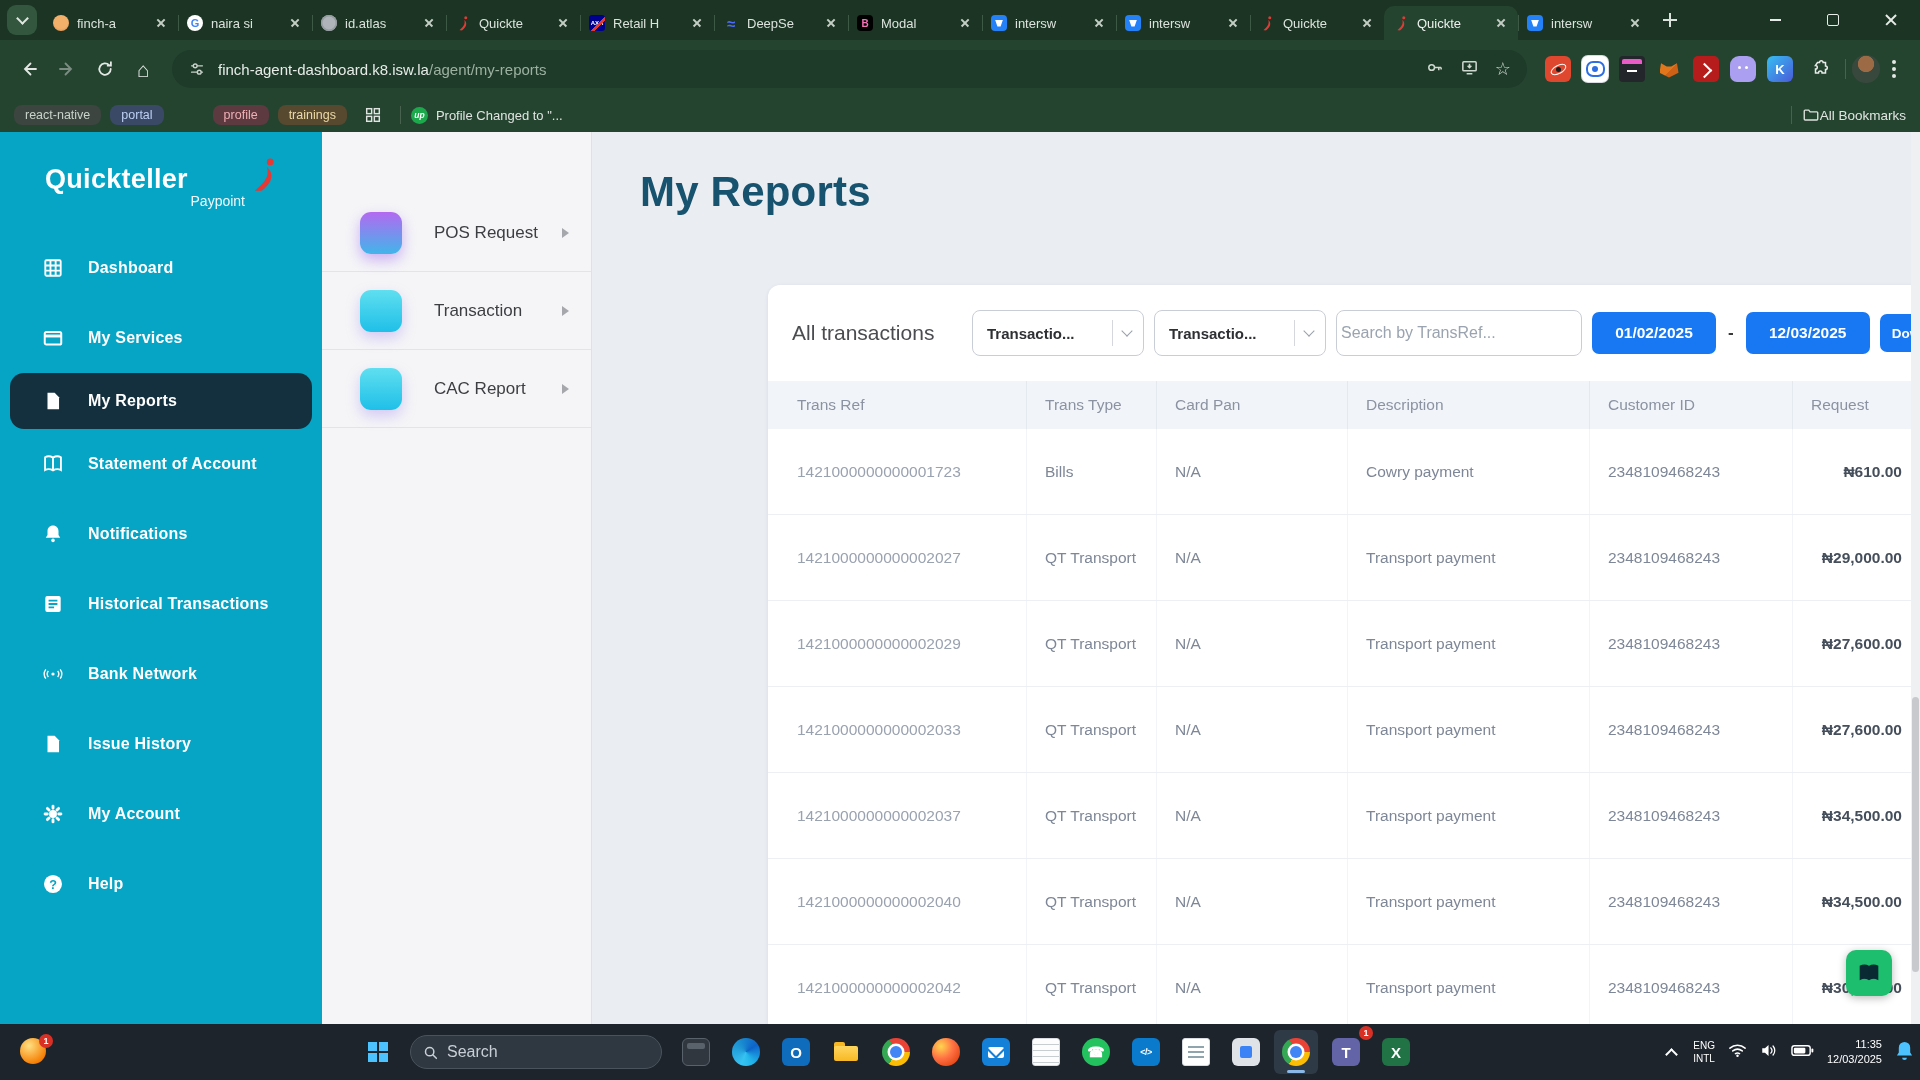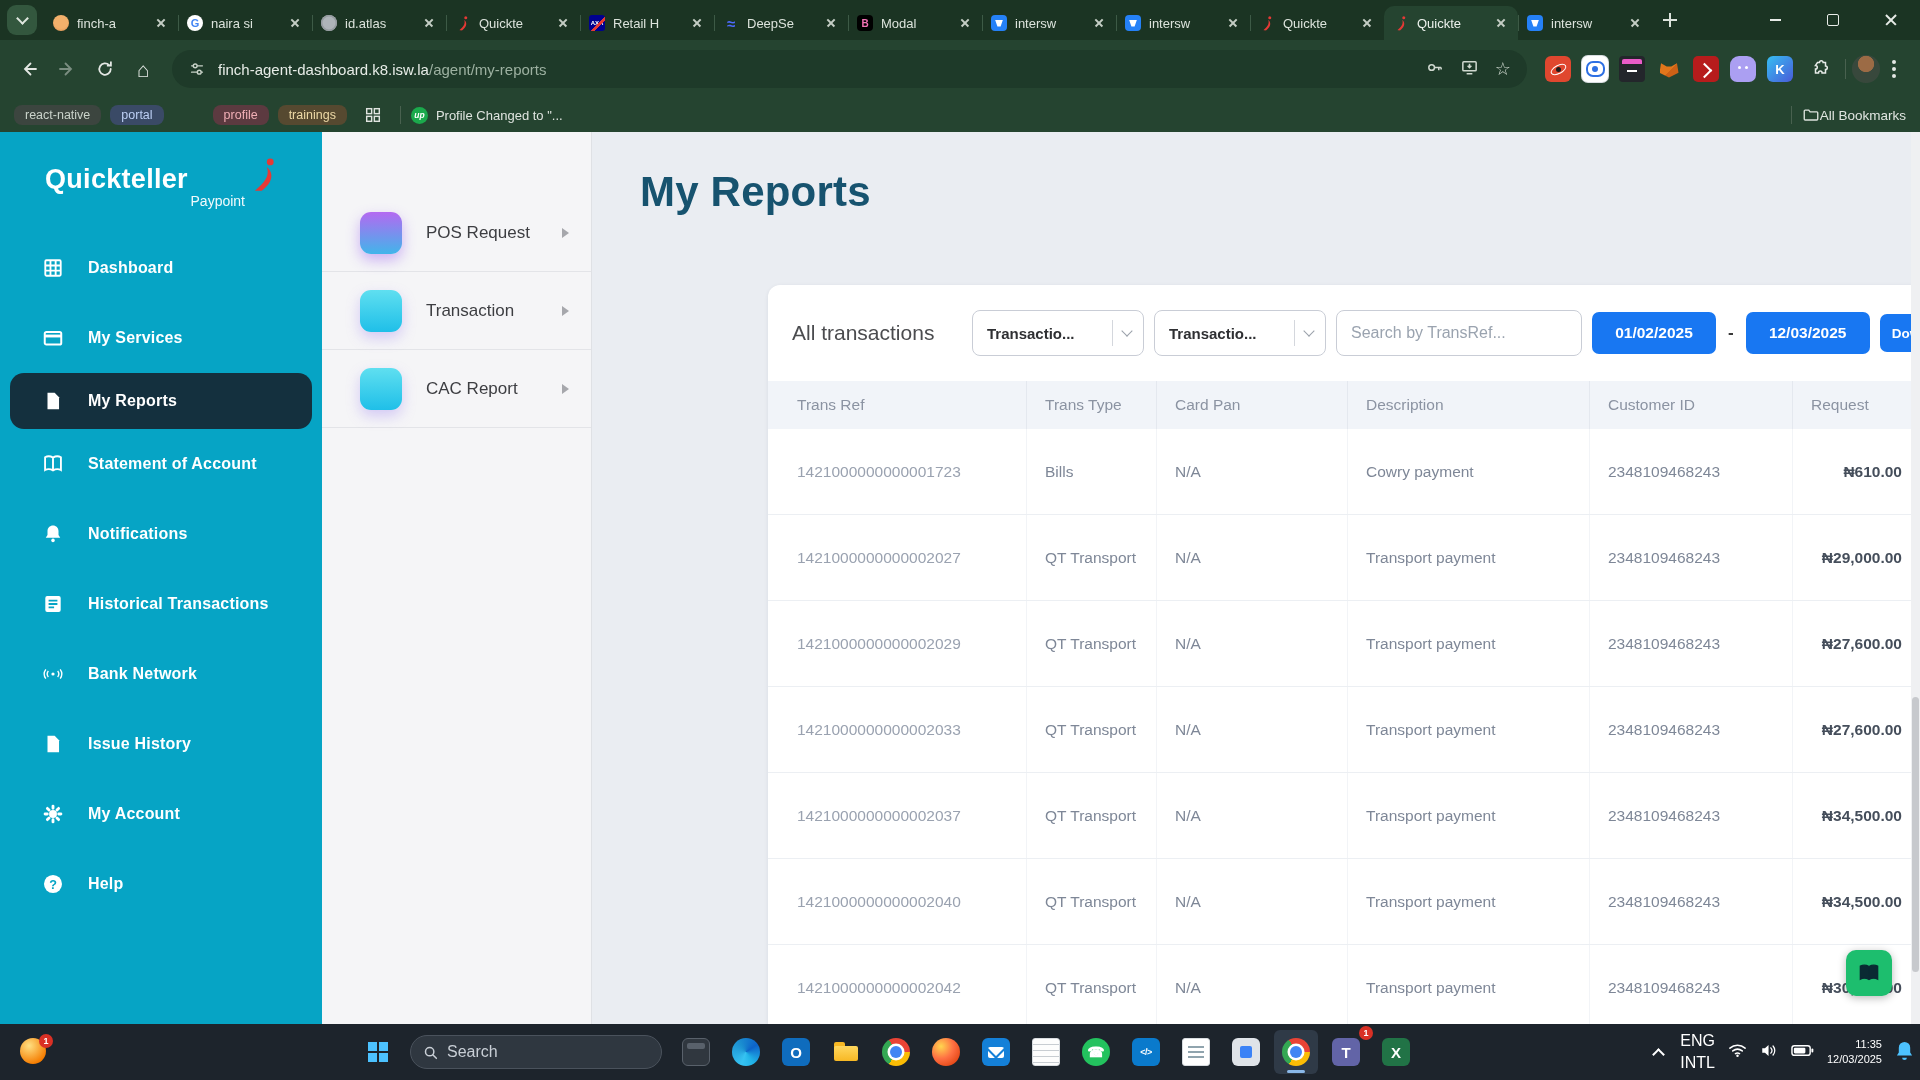--- a/index.html
+++ b/index.html
@@ -104,35 +104,35 @@
   .nav-icon svg{width:22px;height:22px}
   .nav-label{margin-left:22px;font-size:16px;font-weight:bold;letter-spacing:.2px}
   .nav-item.active{background:#14303E;border-radius:14px;margin:0 10px;height:56px}
   .nav-item.active .nav-icon{margin-left:30px}
 
   #submenu{width:270px;flex:none;background:#F5F5F7;border-right:1px solid #DFE1E5;padding-top:62px}
   .smitem{height:78px;display:flex;align-items:center;padding:0 22px 0 38px;border-bottom:1px solid #E3E4E8;cursor:pointer}
   .smicon{width:42px;height:42px;border-radius:11px;flex:none}
   .smicon-pos{background:linear-gradient(180deg,#B469F1 0%,#41B5EA 100%);box-shadow:0 6px 14px rgba(150,90,240,.45)}
   .smicon-transaction,.smicon-cac{background:linear-gradient(180deg,#5FDFF0 0%,#1FBFE8 100%);box-shadow:0 6px 14px rgba(150,120,240,.35)}
-  .smlabel{margin-left:24px;font-size:17px;color:#3D3E42;flex:1}
+  .smlabel{margin-left:32px;font-size:17px;color:#3D3E42;flex:1}
   .smchev{width:0;height:0;border-left:7px solid #A6A7AC;border-top:5px solid transparent;border-bottom:5px solid transparent}
 
   #main{flex:1;position:relative;min-width:0}
   #pagetitle{position:absolute;left:48px;top:36px;font-size:42px;font-weight:600;color:#17536F;letter-spacing:.2px}
   #card{position:absolute;left:176px;top:153px;right:0;bottom:0;background:#fff;border-radius:12px 0 0 0;
         box-shadow:0 1px 4px rgba(20,40,60,.08);overflow:hidden}
   #filters{height:96px;display:flex;align-items:center;padding-left:24px;gap:10px;overflow:hidden}
   .scope{font-size:21px;color:#4B4C4F;width:170px;flex:none}
   .dd{width:172px;height:46px;border:1px solid #C9CDD6;border-radius:8px;background:#fff;display:flex;align-items:center;
       padding:0 12px 0 14px;flex:none;cursor:pointer}
   .ddtext{flex:1;font-size:15px;font-weight:bold;color:#2F3033;white-space:nowrap;overflow:hidden}
   .dddiv{width:1px;height:26px;background:#D4D7DD;margin:0 10px 0 4px}
   .ddcaret{width:8px;height:8px;border-right:1.8px solid #9AA0AA;border-bottom:1.8px solid #9AA0AA;transform:rotate(45deg);margin-top:-4px}
-  #searchbox{width:246px;height:46px;border:1px solid #C9CDD6;border-radius:8px;padding:0 14px;font-size:16px;color:#333;
+  #searchbox{width:246px;height:46px;border:1px solid #C9CDD6;border-radius:8px;padding:0 4px;font-size:16px;color:#333;
              outline:none;flex:none;font-family:"Liberation Sans",sans-serif}
   #searchbox::placeholder{color:#9AA3AF}
   .datebtn{width:124px;height:42px;border-radius:7px;background:#1877F2;color:#fff;font-size:15.5px;font-weight:bold;
            border:none;flex:none;display:flex;align-items:center;justify-content:center;cursor:pointer}
   .dash{color:#3A3A3A;font-size:17px;font-weight:bold;flex:none;margin:0 2px}
   .dl{height:38px;min-width:120px;border-radius:7px;background:#1877F2;color:#fff;font-size:13.5px;font-weight:bold;
       display:flex;align-items:center;padding:0 12px;flex:none;cursor:pointer}
   #thead{height:48px;background:#F1F4F9;display:grid;grid-template-columns:258px 130px 191px 242px 203px 1fr;
          align-items:stretch;font-size:15.5px;color:#8B93A2}
   .th{padding-left:18px;border-left:1px solid #E4E8EF;display:flex;align-items:center}
@@ -184,21 +184,21 @@
   .tile-whatsapp{border-radius:50%;background:#23C25E;font-size:14px}
   .tile-vscode{background:#0A7ACC;font-size:9px;letter-spacing:-.5px}
   .tile-docs{background:#fff;border:1px solid #D8DCE0;border-radius:3px}
   .tile-docs::before{content:"";width:16px;height:12px;background:repeating-linear-gradient(#90A4AE 0 2px,transparent 2px 5px)}
   .tile-window{background:#DFE3E8}
   .tile-window::before{content:"";width:12px;height:12px;background:#3B82F6;border-radius:2px}
   .tile-teams{background:#6264A7}
   .tile-excel{background:#217346}
   #tbtray{position:absolute;right:6px;top:0;height:56px;display:flex;align-items:center;gap:13px;color:#fff}
   .traychev{width:9px;height:9px;border-left:2px solid #fff;border-top:2px solid #fff;transform:rotate(45deg);margin:5px 4px 0 0}
-  .lang{font-size:16px;line-height:1.35;text-align:center}
+  .lang{font-size:10px;line-height:1.35;text-align:center}
   .clock{font-size:11px;line-height:1.4;text-align:right}
 </style>
 </head>
 <body>
 
 <div id="tabstrip">
   <div class="tabsearch">
       <span class="chevdown"></span>
     </div>
   <div id="tabs">

